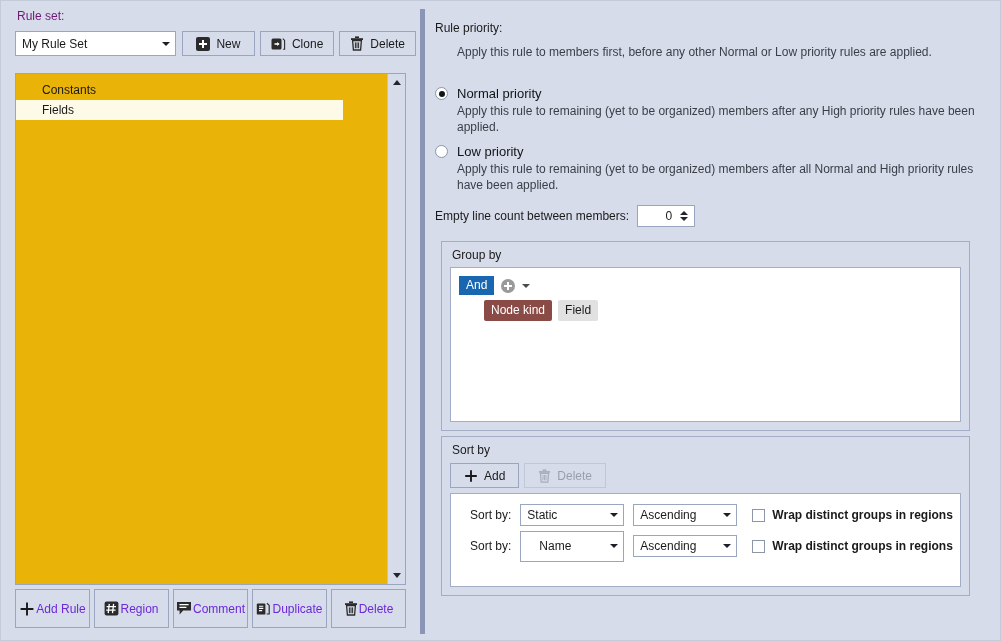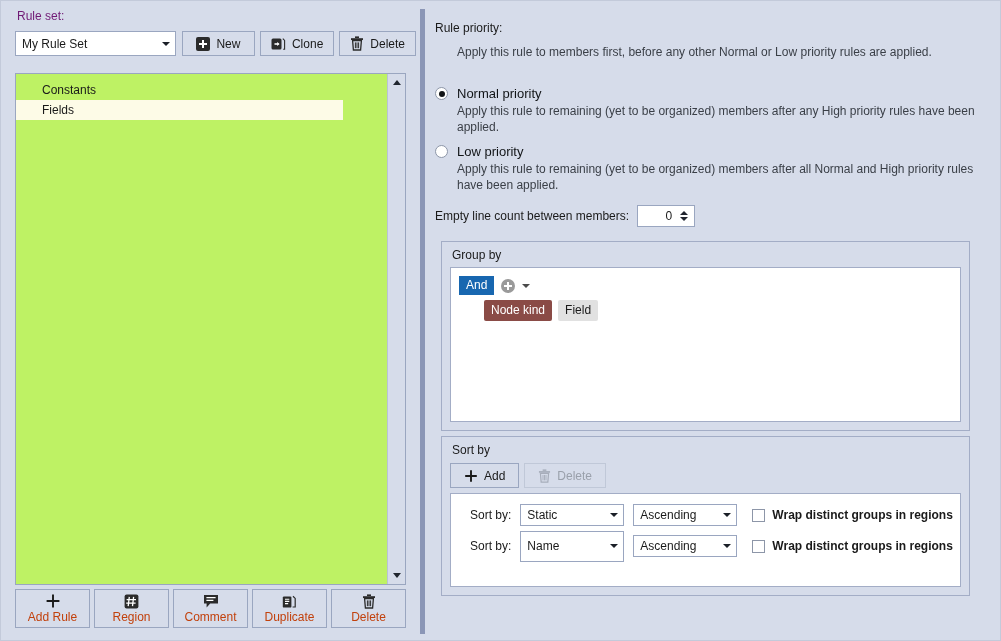--- a/index.html
+++ b/index.html
@@ -114,21 +114,21 @@
   .tbtn .ico { display: flex; align-items: center; }
 
   
   #rule-list {
     position: absolute;
     left: 6px;
     top: 64px;
     width: 391px;
     height: 512px;
     box-sizing: border-box;
-    background: #bef264;
+    background: #eab308;
     border: 1px solid #9aa6c0;
     overflow: hidden;
     display: flex;
     gap: 44px;
   }
   #rule-list-items {
     flex: 1;
     padding-top: 6px;
   }
   .list-row {
@@ -174,26 +174,26 @@
     display: flex;
     box-sizing: border-box;
   }
   .bbtn {
     flex: 1;
     box-sizing: border-box;
     background: #d6dcea;
     border: 1px solid #9aa6c0;
     margin-right: 4px;
     display: flex;
-    flex-direction: column;
+    flex-direction: row;
     align-items: center;
     justify-content: center;
     gap: 1px;
     font-size: 12px;
-    color: #c2410c;
+    color: #6d28d9;
     cursor: default;
     user-select: none;
   }
   .bbtn:last-child { margin-right: 0; }
   .bbtn .ico { height: 16px; display: flex; align-items: center; justify-content: center; }
 
   
   #splitter {
     position: absolute;
     left: 419px;
@@ -683,21 +683,21 @@
               </span>
           </span>
           <span class="checkbox-wrap">
             <span class="checkbox"></span>
             <span class="cb-label">Wrap distinct groups in regions</span>
           </span>
         </div>
 
         <div class="sort-row" style="top:40px;">
           <span class="sr-label">Sort by:</span>
-          <span class="combo" style="width:104px;height:31px;">
+          <span class="combo" style="width:104px;height:31px;padding-left:12px;">
             <span class="combo-text">Name</span>
             <span class="combo-arrow">
                 <span class="tri-down"></span>
               </span>
           </span>
           <span class="combo" style="width:104px;height:22px;">
             <span class="combo-text">Ascending</span>
             <span class="combo-arrow">
                 <span class="tri-down"></span>
               </span>

